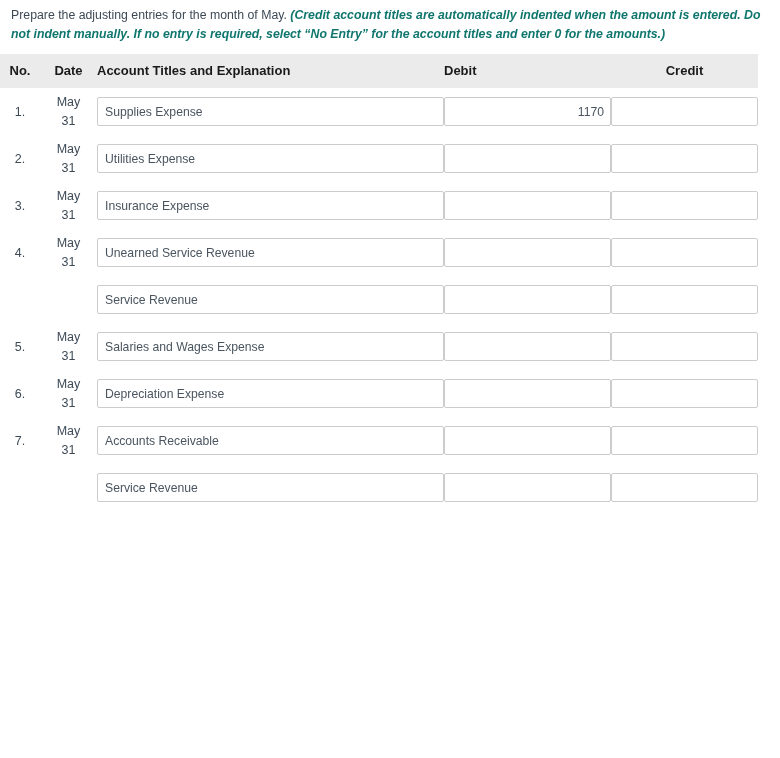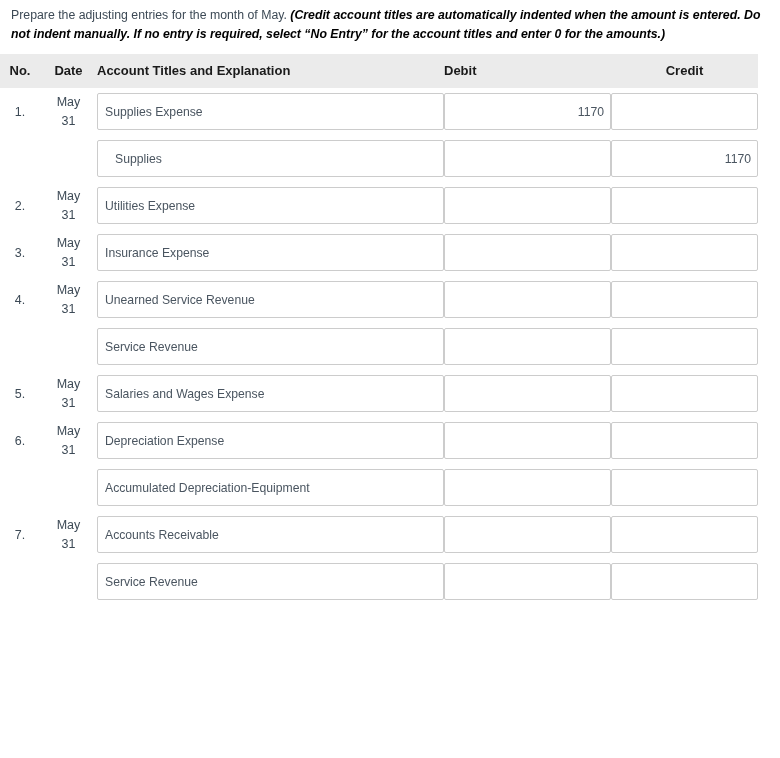--- a/index.html
+++ b/index.html
@@ -16,21 +16,21 @@
   }
 
   
   .instructions {
     padding: 6px 14px 0 11px;
     font-size: 12.3px;
     line-height: 19px;
     color: #3d4a56;
   }
   .instructions .note {
-    color: #000000;
+    color: #0f766e;
     font-style: italic;
     font-weight: bold;
   }
 
   
   .journal {
     width: 758px;
     margin: 10px 0 0 0;
     border-collapse: collapse;
     table-layout: fixed;
@@ -74,21 +74,21 @@
 
   td.cell-acct   { padding: 0 4px 0 3px; }
   td.cell-debit  { padding: 0 10px 0 11px; }
   td.cell-credit { padding: 0 1px 0 10px; }
 
   tr.line-row { height: 47px; }
 
   .field {
     box-sizing: border-box;
     width: 100%;
-    height: 37px;
+    height: 29px;
     background: #ffffff;
     border: 1px solid #cccccc;
     border-radius: 2px;
     font-family: "Liberation Sans", sans-serif;
     font-size: 12.2px;
     color: #4a5560;
     line-height: 27px;
     padding: 0 7px;
     outline: none;
     display: block;
@@ -126,75 +126,123 @@
           <input type="text" class="field acct" value="Supplies Expense" style="">
         </td>
         <td class="cell-debit">
           <input type="text" class="field amount" value="1170" style="">
         </td>
         <td class="cell-credit">
           <input type="text" class="field amount" style="">
         </td>
       </tr>
       <tr class="line-row">
+        <td class="cell-no">2.</td>
+        <td class="cell-date">
+          <span class="d-mon">May</span>
+          <span class="d-day">31</span>
+        </td>
+        <td class="cell-acct">
+          <input type="text" class="field acct" value="Utilities Expense" style="">
+        </td>
+        <td class="cell-debit">
+          <input type="text" class="field amount" style="">
+        </td>
+        <td class="cell-credit">
+          <input type="text" class="field amount" style="">
+        </td>
+      </tr>
+      <tr class="line-row">
+        <td class="cell-no">3.</td>
+        <td class="cell-date">
+          <span class="d-mon">May</span>
+          <span class="d-day">31</span>
+        </td>
+        <td class="cell-acct">
+          <input type="text" class="field acct" value="Insurance Expense" style="">
+        </td>
+        <td class="cell-debit">
+          <input type="text" class="field amount" style="">
+        </td>
+        <td class="cell-credit">
+          <input type="text" class="field amount" style="">
+        </td>
+      </tr>
+      <tr class="line-row">
+        <td class="cell-no">4.</td>
+        <td class="cell-date">
+          <span class="d-mon">May</span>
+          <span class="d-day">31</span>
+        </td>
+        <td class="cell-acct">
+          <input type="text" class="field acct" value="Unearned Service Revenue" style="">
+        </td>
+        <td class="cell-debit">
+          <input type="text" class="field amount" style="">
+        </td>
+        <td class="cell-credit">
+          <input type="text" class="field amount" style="">
+        </td>
+      </tr>
+      <tr class="line-row">
         <td class="cell-no"></td>
         <td class="cell-date">
           <span class="d-mon"></span>
           <span class="d-day"></span>
         </td>
         <td class="cell-acct">
-          <input type="text" class="field acct indent" value="Supplies" style="">
-        </td>
-        <td class="cell-debit">
-          <input type="text" class="field amount" style="">
-        </td>
-        <td class="cell-credit">
-          <input type="text" class="field amount" value="1170" style="">
-        </td>
-      </tr>
-      <tr class="line-row">
-        <td class="cell-no">2.</td>
-        <td class="cell-date">
-          <span class="d-mon">May</span>
-          <span class="d-day">31</span>
-        </td>
-        <td class="cell-acct">
-          <input type="text" class="field acct" value="Utilities Expense" style="">
-        </td>
-        <td class="cell-debit">
-          <input type="text" class="field amount" style="">
-        </td>
-        <td class="cell-credit">
-          <input type="text" class="field amount" style="">
-        </td>
-      </tr>
-      <tr class="line-row">
-        <td class="cell-no">3.</td>
-        <td class="cell-date">
-          <span class="d-mon">May</span>
-          <span class="d-day">31</span>
-        </td>
-        <td class="cell-acct">
-          <input type="text" class="field acct" value="Insurance Expense" style="">
-        </td>
-        <td class="cell-debit">
-          <input type="text" class="field amount" style="">
-        </td>
-        <td class="cell-credit">
-          <input type="text" class="field amount" style="">
-        </td>
-      </tr>
-      <tr class="line-row">
-        <td class="cell-no">4.</td>
-        <td class="cell-date">
-          <span class="d-mon">May</span>
-          <span class="d-day">31</span>
-        </td>
-        <td class="cell-acct">
-          <input type="text" class="field acct" value="Unearned Service Revenue" style="">
+          <input type="text" class="field acct" value="Service Revenue" style="">
+        </td>
+        <td class="cell-debit">
+          <input type="text" class="field amount" style="">
+        </td>
+        <td class="cell-credit">
+          <input type="text" class="field amount" style="">
+        </td>
+      </tr>
+      <tr class="line-row">
+        <td class="cell-no">5.</td>
+        <td class="cell-date">
+          <span class="d-mon">May</span>
+          <span class="d-day">31</span>
+        </td>
+        <td class="cell-acct">
+          <input type="text" class="field acct" value="Salaries and Wages Expense" style="">
+        </td>
+        <td class="cell-debit">
+          <input type="text" class="field amount" style="">
+        </td>
+        <td class="cell-credit">
+          <input type="text" class="field amount" style="">
+        </td>
+      </tr>
+      <tr class="line-row">
+        <td class="cell-no">6.</td>
+        <td class="cell-date">
+          <span class="d-mon">May</span>
+          <span class="d-day">31</span>
+        </td>
+        <td class="cell-acct">
+          <input type="text" class="field acct" value="Depreciation Expense" style="">
+        </td>
+        <td class="cell-debit">
+          <input type="text" class="field amount" style="">
+        </td>
+        <td class="cell-credit">
+          <input type="text" class="field amount" style="">
+        </td>
+      </tr>
+      <tr class="line-row">
+        <td class="cell-no">7.</td>
+        <td class="cell-date">
+          <span class="d-mon">May</span>
+          <span class="d-day">31</span>
+        </td>
+        <td class="cell-acct">
+          <input type="text" class="field acct" value="Accounts Receivable" style="">
         </td>
         <td class="cell-debit">
           <input type="text" class="field amount" style="">
         </td>
         <td class="cell-credit">
           <input type="text" class="field amount" style="">
         </td>
       </tr>
       <tr class="line-row">
         <td class="cell-no"></td>
@@ -205,94 +253,14 @@
         <td class="cell-acct">
           <input type="text" class="field acct" value="Service Revenue" style="">
         </td>
         <td class="cell-debit">
           <input type="text" class="field amount" style="">
         </td>
         <td class="cell-credit">
           <input type="text" class="field amount" style="">
         </td>
       </tr>
-      <tr class="line-row">
-        <td class="cell-no">5.</td>
-        <td class="cell-date">
-          <span class="d-mon">May</span>
-          <span class="d-day">31</span>
-        </td>
-        <td class="cell-acct">
-          <input type="text" class="field acct" value="Salaries and Wages Expense" style="">
-        </td>
-        <td class="cell-debit">
-          <input type="text" class="field amount" style="">
-        </td>
-        <td class="cell-credit">
-          <input type="text" class="field amount" style="">
-        </td>
-      </tr>
-      <tr class="line-row">
-        <td class="cell-no">6.</td>
-        <td class="cell-date">
-          <span class="d-mon">May</span>
-          <span class="d-day">31</span>
-        </td>
-        <td class="cell-acct">
-          <input type="text" class="field acct" value="Depreciation Expense" style="">
-        </td>
-        <td class="cell-debit">
-          <input type="text" class="field amount" style="">
-        </td>
-        <td class="cell-credit">
-          <input type="text" class="field amount" style="">
-        </td>
-      </tr>
-      <tr class="line-row">
-        <td class="cell-no"></td>
-        <td class="cell-date">
-          <span class="d-mon"></span>
-          <span class="d-day"></span>
-        </td>
-        <td class="cell-acct">
-          <input type="text" class="field acct" value="Accumulated Depreciation-Equipment" style="">
-        </td>
-        <td class="cell-debit">
-          <input type="text" class="field amount" style="">
-        </td>
-        <td class="cell-credit">
-          <input type="text" class="field amount" style="">
-        </td>
-      </tr>
-      <tr class="line-row">
-        <td class="cell-no">7.</td>
-        <td class="cell-date">
-          <span class="d-mon">May</span>
-          <span class="d-day">31</span>
-        </td>
-        <td class="cell-acct">
-          <input type="text" class="field acct" value="Accounts Receivable" style="">
-        </td>
-        <td class="cell-debit">
-          <input type="text" class="field amount" style="">
-        </td>
-        <td class="cell-credit">
-          <input type="text" class="field amount" style="">
-        </td>
-      </tr>
-      <tr class="line-row">
-        <td class="cell-no"></td>
-        <td class="cell-date">
-          <span class="d-mon"></span>
-          <span class="d-day"></span>
-        </td>
-        <td class="cell-acct">
-          <input type="text" class="field acct" value="Service Revenue" style="">
-        </td>
-        <td class="cell-debit">
-          <input type="text" class="field amount" style="">
-        </td>
-        <td class="cell-credit">
-          <input type="text" class="field amount" style="">
-        </td>
-      </tr>
     </tbody>
 </table>
 
 </body></html>

